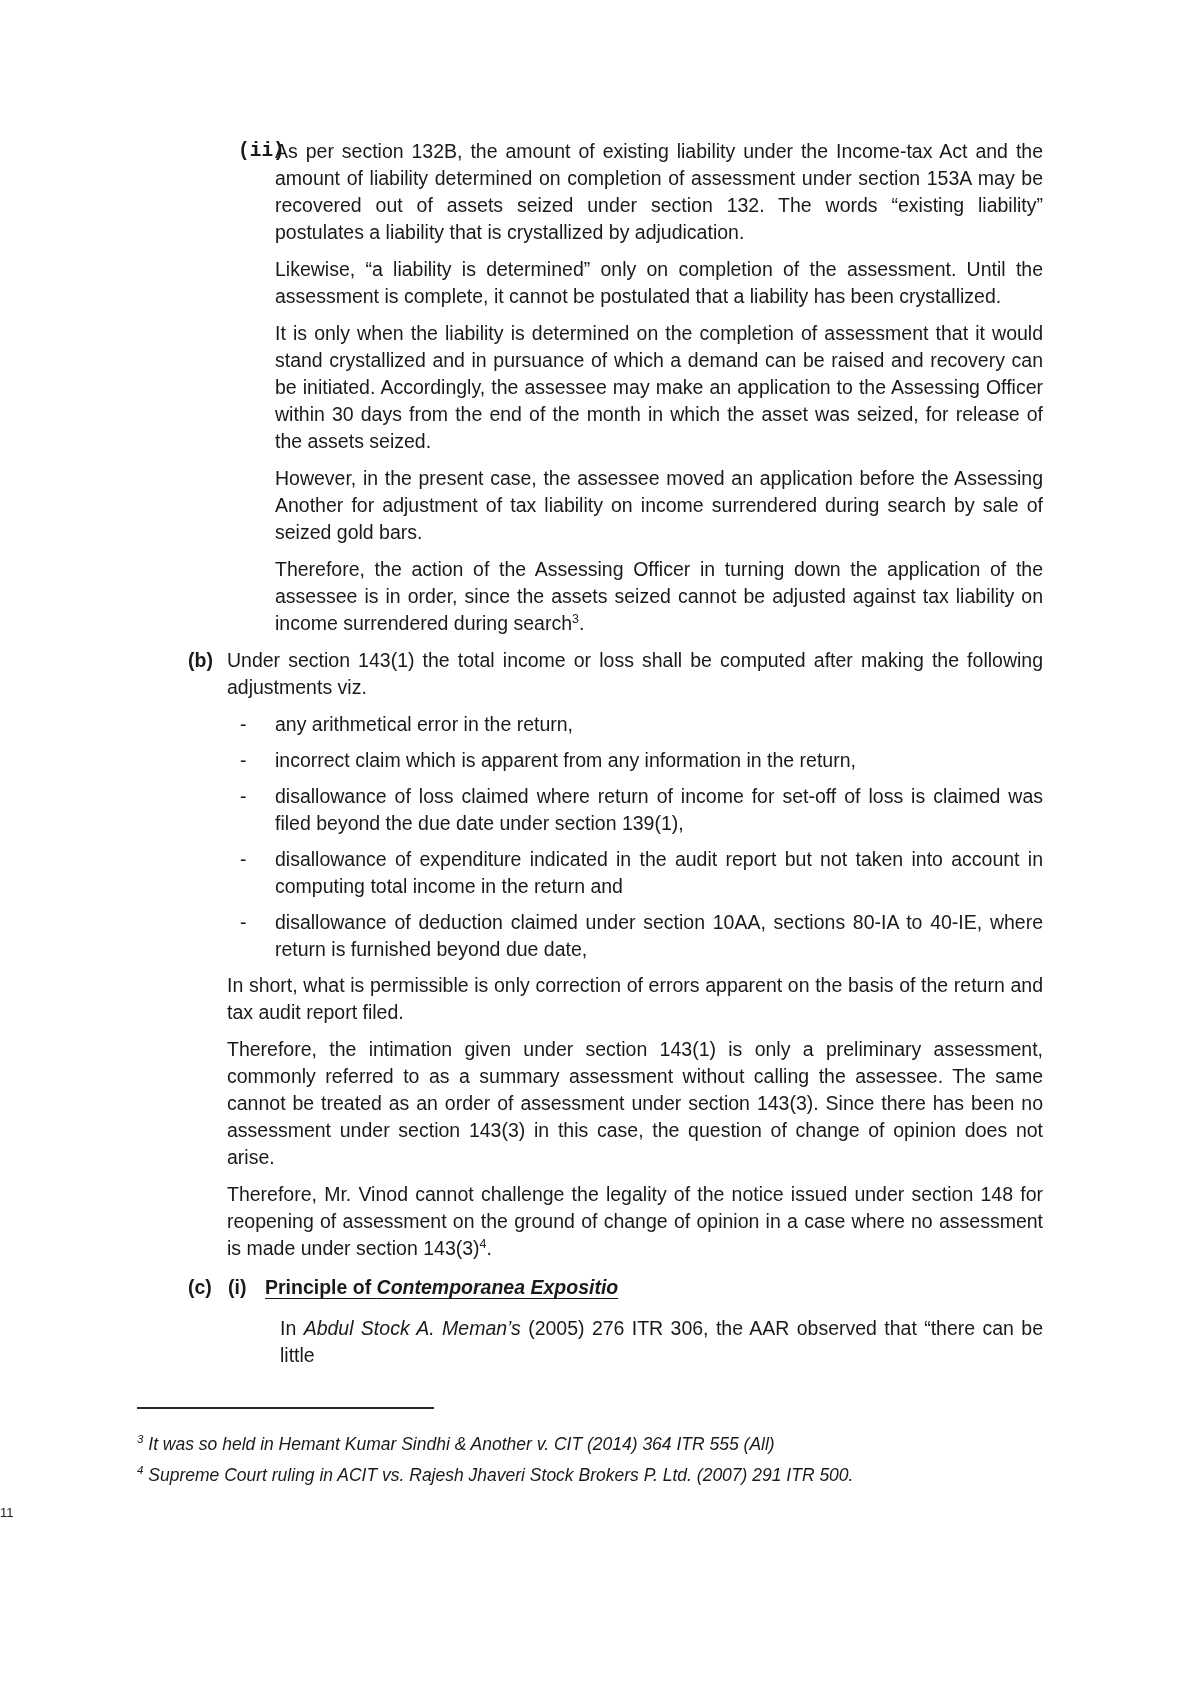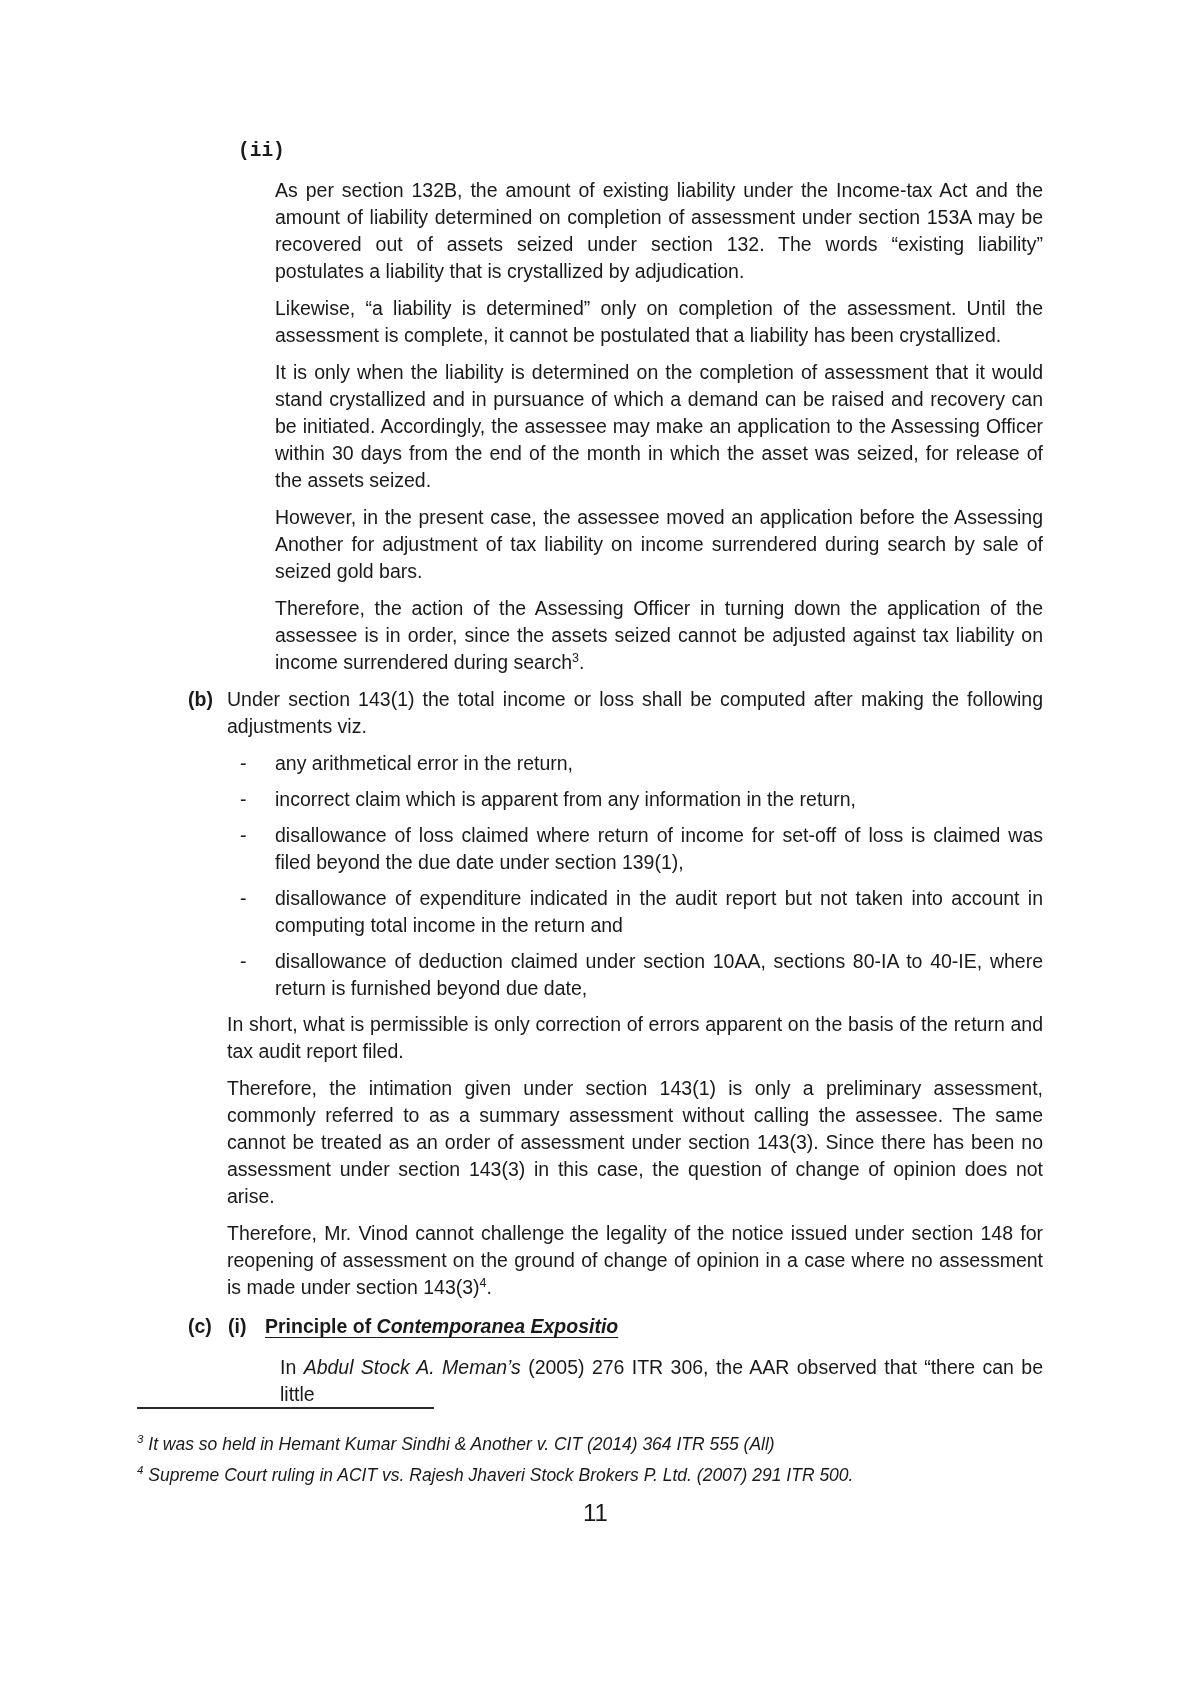--- a/index.html
+++ b/index.html
@@ -19,21 +19,21 @@
     position: absolute;
     left: 188px;
     top: 138px;
     width: 855px;
   }
   p { margin: 0 0 10px 0; text-align: justify; }
 
   
   .row-ii { display: flex; margin-left: 50px; }
   .row-ii .lbl { flex: none; width: 37px; font-weight: bold; font-family: Liberation Mono, monospace; }
-  .row-ii .body { width: 768px; margin-top: 39px; }
+  .row-ii .body { width: 768px; }
 
   
   .row-b { display: flex; }
   .row-b .lbl { flex: none; width: 39px; font-weight: bold; }
   .row-b .body { flex: 1; min-width: 0; }
 
   .bullet { display: flex; margin: 0 0 9px 0; }
   .bullet .dash { flex: none; padding-left: 13px; width: 35px; }
   .bullet .btxt { flex: 1; min-width: 0; text-align: justify; }
 
@@ -75,22 +75,21 @@
   .footnotes sup {
     font-size: 11.5px;
     line-height: 0;
     vertical-align: super;
   }
   .page-number {
     position: absolute;
     left: 0;
     top: 1499px;
     width: 100%;
-    text-align: center;
-    font-size: 24px;
+    font-size: 13px;
   }
 </style>
 </head>
 <body>
 
 <div class="page">
 
   <div class="content">
 
     <div class="row-ii">

